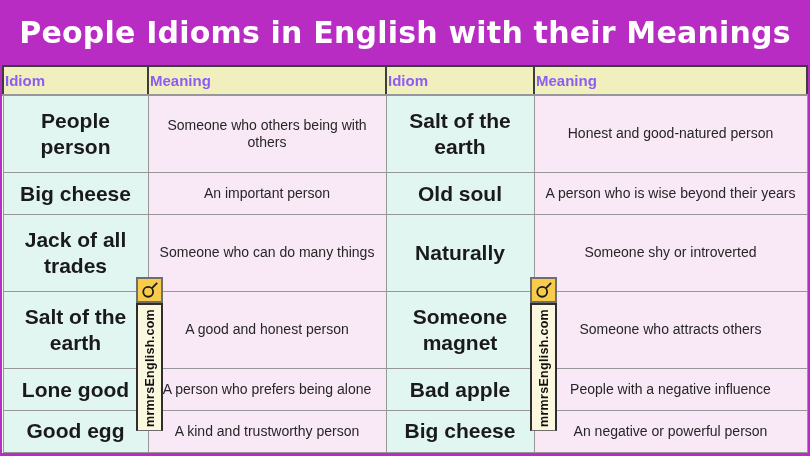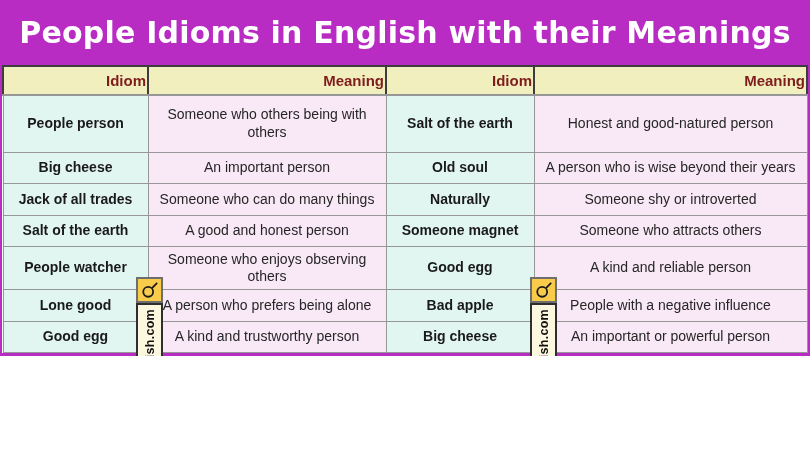--- a/index.html
+++ b/index.html
@@ -13,21 +13,21 @@
     --border_gray: #979797;
     --title_color: #ffffff;
     --text_dark: #1a1a1a;
     --text_meaning: #262626;
   }
   * { box-sizing: border-box; }
   html, body { margin: 0; padding: 0; }
   .frame {
     position: relative;
     width: 810px;
-    height: 356px;
+    height: 456px;
     background: var(--banner);
     overflow: hidden;
     font-family: "Liberation Sans", sans-serif;
   }
   .banner {
     height: 65px;
     display: flex;
     align-items: center;
     justify-content: center;
   }
@@ -50,35 +50,35 @@
     height: 100%;
     border-collapse: collapse;
     table-layout: fixed;
   }
   th {
     background: var(--header_bg);
     border: 2px solid var(--border_dark);
     border-bottom: 2px solid var(--border_gray);
     font-size: 15px;
     font-weight: bold;
-    color: #7f1d1d;
+    color: #8b5cf6;
     height: 29px;
-    text-align: right;
+    text-align: left;
   }
   td {
     border: 1.5px solid var(--border_gray);
     text-align: center;
     vertical-align: middle;
     padding: 2px 6px;
     line-height: 1.25;
   }
   td.idiom {
     background: var(--idiom_bg);
     font-weight: bold;
-    font-size: 14px;
+    font-size: 21px;
     color: var(--text_dark);
   }
   td.meaning {
     background: var(--meaning_bg);
     font-size: 14px;
     color: var(--text_meaning);
   }
   tbody tr td { height: 29px; }
   tbody tr:nth-child(1) td { height: 53px; }
   tbody tr:nth-child(8) td { height: 52px; }
@@ -163,36 +163,30 @@
           <td class="idiom">Naturally</td>
           <td class="meaning">Someone shy or introverted</td>
         </tr>
         <tr>
           <td class="idiom">Salt of the earth</td>
           <td class="meaning">A good and honest person</td>
           <td class="idiom">Someone magnet</td>
           <td class="meaning">Someone who attracts others</td>
         </tr>
         <tr>
-          <td class="idiom">People watcher</td>
-          <td class="meaning">Someone who enjoys observing others</td>
-          <td class="idiom">Good egg</td>
-          <td class="meaning">A kind and reliable person</td>
-        </tr>
-        <tr>
           <td class="idiom">Lone good</td>
           <td class="meaning">A person who prefers being alone</td>
           <td class="idiom">Bad apple</td>
           <td class="meaning">People with a negative influence</td>
         </tr>
         <tr>
           <td class="idiom">Good egg</td>
           <td class="meaning">A kind and trustworthy person</td>
           <td class="idiom">Big cheese</td>
-          <td class="meaning">An important or powerful person</td>
+          <td class="meaning">An negative or powerful person</td>
         </tr>
       </tbody>
     </table>
   </div>
 
   <div class="watermark left">
     <div class="wm-icon">
       <svg width="18" height="18" viewBox="0 0 20 20" aria-hidden="true">
         <circle cx="8" cy="12" r="5.5" fill="none" stroke="#1a1a1a" stroke-width="2"></circle>
         <line x1="12.2" y1="7.8" x2="18" y2="2" stroke="#1a1a1a" stroke-width="2"></line>

